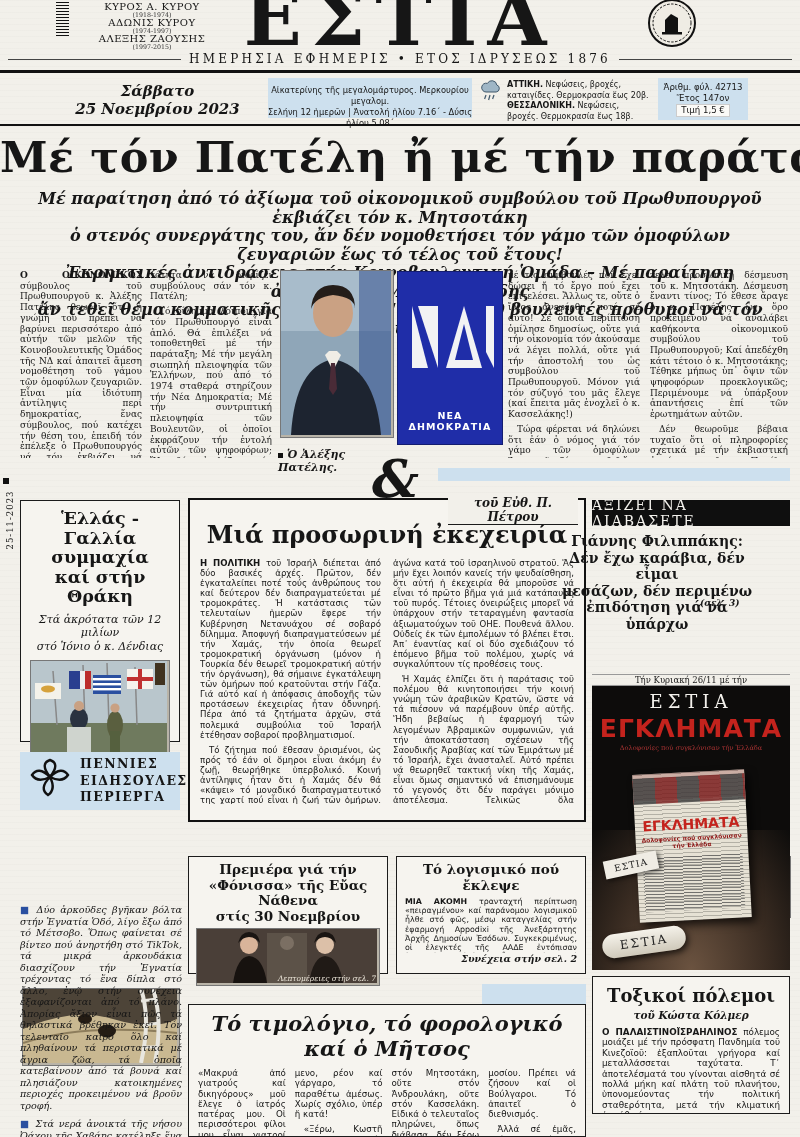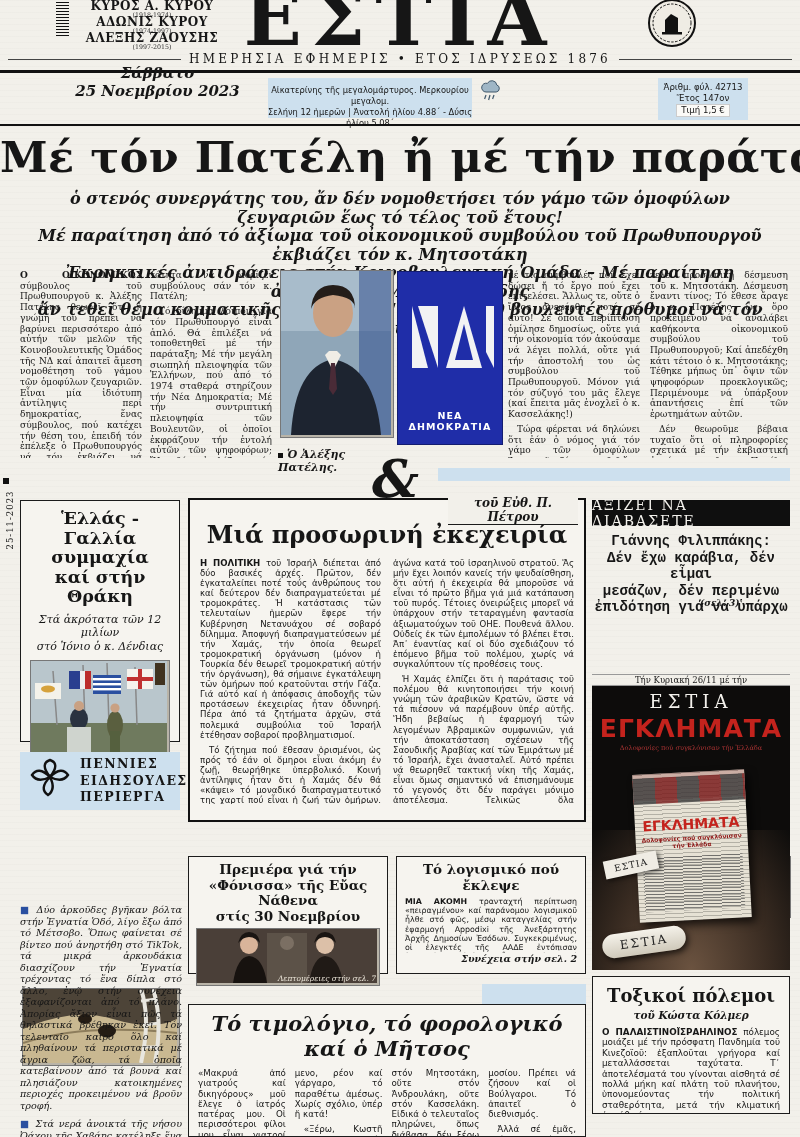--- a/index.html
+++ b/index.html
@@ -12,21 +12,21 @@
   }
   .abs{position:absolute;}
   .sans{font-family:"DejaVu Sans","Liberation Sans",sans-serif;}
   .it{font-style:italic;} .b{font-weight:bold;} .ctr{text-align:center;}
   .just{text-align:justify;text-justify:inter-word;}
   p{margin:0;}
   .ind{text-indent:9px;}
   .parasp{margin-top:5px;}
   .cont{font-weight:bold;font-style:italic;text-align:right;font-size:9.5px;font-family:"DejaVu Serif","Liberation Serif",serif;}
   
-  .founder-name{font-size:12px;font-weight:bold;letter-spacing:.5px;line-height:9px;}
+  .founder-name{font-size:10px;font-weight:normal;letter-spacing:.5px;line-height:9px;}
   .founder-years{font-size:6.3px;line-height:7px;color:#333;}
   #mast-title{font-size:76px;font-weight:900;letter-spacing:10px;line-height:70px;white-space:nowrap;}
   #tagline{font-size:12px;letter-spacing:3.2px;white-space:nowrap;}
   .vbarcode{background:repeating-linear-gradient(180deg,#111 0 1px,transparent 1px 3px);}
   .rule{background:#111;}
   .bluebox{background:#cde0ee;}
   
   .info-small{font-size:8.3px;line-height:11px;}
   .wlabel{font-weight:bold;}
   
@@ -78,55 +78,59 @@
   </div>
 
   <div class="abs" style="left:0;top:52px;width:800px;display:flex;align-items:center;">
     <div style="flex:1;height:1px;background:#444;margin:0 8px;"></div>
     <div id="tagline">ΗΜΕΡΗΣΙΑ ΕΦΗΜΕΡΙΣ • ΕΤΟΣ ΙΔΡΥΣΕΩΣ 1876</div>
     <div style="flex:1;height:1px;background:#444;margin:0 8px;"></div>
   </div>
 
   <div class="abs rule" style="left:0;top:70px;width:800px;height:2.5px;"></div>
 
-  <div class="abs ctr" style="left:55px;top:64px;width:205px;">
+  <div class="abs ctr" style="left:55px;top:82px;width:205px;">
     <div class="b it" style="font-size:15px;line-height:18px;">Σάββατο</div>
     <div class="b it" style="font-size:15px;line-height:18px;">25 Νοεμβρίου 2023</div>
   </div>
 
   <div class="abs bluebox sans ctr info-small" style="left:268px;top:78px;width:204px;height:40px;padding-top:7px;box-sizing:border-box;">
     <div>Αἰκατερίνης τῆς μεγαλομάρτυρος. Μερκουρίου μεγαλομ.</div>
-    <div>Σελήνη 12 ἡμερῶν | Ἀνατολή ἡλίου 4.88΄ - Δύσις ἡλίου 5.08΄</div>
+    <div>Σελήνη 12 ἡμερῶν | Ἀνατολή ἡλίου 7.16΄ - Δύσις ἡλίου 5.08΄</div>
   </div>
 
   <div class="abs" style="left:480px;top:80px;width:170px;display:flex;gap:5px;">
     <div style="flex:0 0 22px;">
       <svg width="22" height="24" viewBox="0 0 22 24">
         <path d="M6 12 a4.4 4.4 0 1 1 1.4-8.6 a5 5 0 0 1 9.4 1.6 a3.6 3.6 0 0 1-.6 7 Z" fill="#9fb6c6" stroke="#41586b" stroke-width="1"></path>
         <line x1="6" y1="15" x2="4.6" y2="19" stroke="#41586b" stroke-width="1.2"></line>
         <line x1="10" y1="15" x2="8.6" y2="20" stroke="#41586b" stroke-width="1.2"></line>
         <line x1="14" y1="15" x2="12.6" y2="19" stroke="#41586b" stroke-width="1.2"></line>
       </svg>
     </div>
+    <div class="sans" style="font-size:8px;line-height:10.5px;">
+      <div><span class="wlabel">ΑΤΤΙΚΗ.</span> <span>Νεφώσεις, βροχές, καταιγίδες. Θερμοκρασία ἕως 20β.</span></div>
+      <div><span class="wlabel">ΘΕΣΣΑΛΟΝΙΚΗ.</span> <span>Νεφώσεις, βροχές. Θερμοκρασία ἕως 18β.</span></div>
+    </div>
   </div>
 
   <div class="abs bluebox sans ctr" style="left:658px;top:78px;width:90px;height:42px;font-size:8.6px;line-height:11px;padding-top:4px;box-sizing:border-box;">
     <div>Ἀριθμ. φύλ. 42713</div>
     <div>Ἔτος 147ον</div>
     <div style="background:#fbfaf7;display:inline-block;padding:0 4px;border:.5px solid #ccc;">Τιμή 1,5 €</div>
   </div>
 
   <div class="abs rule" style="left:0;top:124px;width:800px;height:2px;"></div>
 
   <div class="abs ctr" style="left:0;top:132px;width:800px;">
     <div id="headline">Μέ τόν Πατέλη ἤ μέ τήν παράταξη;</div>
   </div>
   <div class="abs ctr" style="left:30px;top:190px;width:740px;">
+    <div class="deckline">Μέ παραίτηση ἀπό τό ἀξίωμα τοῦ οἰκονομικοῦ συμβούλου τοῦ Πρωθυπουργοῦ ἐκβιάζει τόν κ. Μητσοτάκη</div>
     <div class="deckline">ὁ στενός συνεργάτης του, ἄν δέν νομοθετήσει τόν γάμο τῶν ὁμοφύλων ζευγαριῶν ἕως τό τέλος τοῦ ἔτους!</div>
-    <div class="deckline">Μέ παραίτηση ἀπό τό ἀξίωμα τοῦ οἰκονομικοῦ συμβούλου τοῦ Πρωθυπουργοῦ ἐκβιάζει τόν κ. Μητσοτάκη</div>
     <div class="deckline">Ἐκρηκτικές ἀντιδράσεις στήν Κοινοβουλευτική Ὁμάδα – Μέ παραίτηση ἀπειλεῖ ὁ κ. Μάκης Βορίδης</div>
     <div class="deckline">ἄν τεθεῖ θέμα κομματικῆς πειθαρχίας! – Μόνον 30 βουλευτές πρόθυμοι νά τόν ψηφίσουν</div>
   </div>
 
   <div class="abs leadcol just" style="left:20px;top:270px;width:122px;height:188px;">
     <p><b>Ο ΟΙΚΟΝΟΜΙΚΟΣ</b><span> σύμβουλος τοῦ Πρωθυπουργοῦ κ. Ἀλέξης Πατέλης θεωρεῖ ὅτι ἡ γνώμη του πρέπει νά βαρύνει περισσότερο ἀπό αὐτήν τῶν μελῶν τῆς Κοινοβουλευτικῆς Ὁμάδος τῆς ΝΔ καί ἀπαιτεῖ ἄμεση νομοθέτηση τοῦ γάμου τῶν ὁμοφύλων ζευγαριῶν. Εἶναι μία ἰδιότυπη ἀντίληψις περί δημοκρατίας, ἕνας σύμβουλος, πού κατέχει τήν θέση του, ἐπειδή τόν ἐπέλεξε ὁ Πρωθυπουργός νά τόν ἐκβιάζει νά υἱοθετήσει νομοθετικές ρυθμίσεις πού ἀντίκεινται στήν βούληση τῶν Βουλευτῶν τῆς Παρατάξεως; Αὐτῶν, τούς ὁποίους ἐξέλεξαν οἱ ψηφοφόροι τοῦ 41%, οἱ ὁποῖοι ἔφεραν στήν ἐξουσία τόν κ. Μητσοτάκη καί τοῦ ἔδωσαν τήν δυνα-</span></p>
   </div>
   <div class="abs leadcol just" style="left:150px;top:270px;width:122px;height:188px;">
     <p>τότητα νά διορίζει συμβούλους σάν τόν κ. Πατέλη;</p>
     <p class="ind">Τό δίλημμα λοιπόν γιά τόν Πρωθυπουργό εἶναι ἁπλό. Θά ἐπιλέξει νά τοποθετηθεῖ μέ τήν παράταξη; Μέ τήν μεγάλη σιωπηλή πλειοψηφία τῶν Ἑλλήνων, πού ἀπό τό 1974 σταθερά στηρίζουν τήν Νέα Δημοκρατία; Μέ τήν συντριπτική πλειοψηφία τῶν Βουλευτῶν, οἱ ὁποῖοι ἐκφράζουν τήν ἐντολή αὐτῶν τῶν ψηφοφόρων; Ἤ θά ἐπιλέξει τόν σύμβουλό του, ὁ ὁποῖος ὡς ἐκ τῆς θέσεώς του δέν ἔχει καμμία δημοκρατική νομιμοποίηση; Μπορεῖ ὁ κ. Πατέλης νά εἶναι καλός οἰκονομολόγος. Βεβαίως ἄποψη δέν μποροῦμε νά ἐκφράσουμε ἐπ᾿ αὐτοῦ, καθώς οὐδέν γνωρίζουμε σχετικά</p>
@@ -264,21 +268,21 @@
       <div class="sans smallbody" style="flex:1;overflow:hidden;">
         <p class="just">ἀγώνα κατά τοῦ ἰσραηλινοῦ στρατοῦ. Ἄς μήν ἔχει λοιπόν κανείς τήν ψευδαίσθηση, ὅτι αὐτή ἡ ἐκεχειρία θά μποροῦσε νά εἶναι τό πρῶτο βῆμα γιά μιά κατάπαυση τοῦ πυρός. Τέτοιες ὀνειρώξεις μπορεῖ νά ὑπάρχουν στήν τεταραγμένη φαντασία ἀξιωματούχων τοῦ ΟΗΕ. Πουθενά ἄλλου. Οὐδείς ἐκ τῶν ἐμπολέμων τό βλέπει ἔτσι. Ἀπ᾿ ἐναντίας καί οἱ δύο σχεδιάζουν τό ἑπόμενο βῆμα τοῦ πολέμου, χωρίς νά συγκαλύπτουν τίς προθέσεις τους.</p>
         <p class="ind parasp just">Ἡ Χαμάς ἐλπίζει ὅτι ἡ παράτασις τοῦ πολέμου θά κινητοποιήσει τήν κοινή γνώμη τῶν ἀραβικῶν Κρατῶν, ὥστε νά τά πιέσουν νά παρέμβουν ὑπέρ αὐτῆς. Ἤδη βεβαίως ἡ ἐφαρμογή τῶν λεγομένων Ἀβραμικῶν συμφωνιῶν, γιά τήν ἀποκατάσταση σχέσεων τῆς Σαουδικῆς Ἀραβίας καί τῶν Ἐμιράτων μέ τό Ἰσραήλ, ἔχει ἀνασταλεῖ. Αὐτό πρέπει νά θεωρηθεῖ τακτική νίκη τῆς Χαμάς, εἶναι ὅμως σημαντικό νά ἐπισημάνουμε τό γεγονός ὅτι δέν παράγει μόνιμο ἀποτέλεσμα. Τελικῶς ὅλα ἀποδεικνύονται προσωρινά σέ αὐτήν τήν κρίση.</p>
 
       </div>
     </div>
   </div>
 
   <div class="abs" style="left:592px;top:500px;width:198px;height:26px;background:#0f0f0f;color:#f3f1ec;display:flex;align-items:center;justify-content:center;font-size:14px;letter-spacing:2px;">ΑΞΙΖΕΙ ΝΑ ΔΙΑΒΑΣΕΤΕ</div>
 
-  <div class="abs ctr b" style="left:590px;top:533px;width:202px;font-size:14px;line-height:16.5px;font-family:Liberation Mono, monospace;">
+  <div class="abs ctr b" style="left:556px;top:533px;width:202px;font-size:14px;line-height:16.5px;">
     <div>Γιάννης Φιλιππάκης:</div>
     <div>Δέν ἔχω καράβια, δέν εἶμαι</div>
     <div>μεσάζων, δέν περιμένω</div>
     <div>ἐπιδότηση γιά νά ὑπάρχω</div>
   </div>
   <div class="abs it b" style="left:700px;top:598px;font-size:9px;">(σελ. 3)</div>
 
   <div class="abs photo" style="left:593px;top:610px;width:196px;height:60px;">
     <svg width="194" height="58" viewBox="0 0 194 58">
       <rect width="194" height="58" fill="#241d22"></rect>

